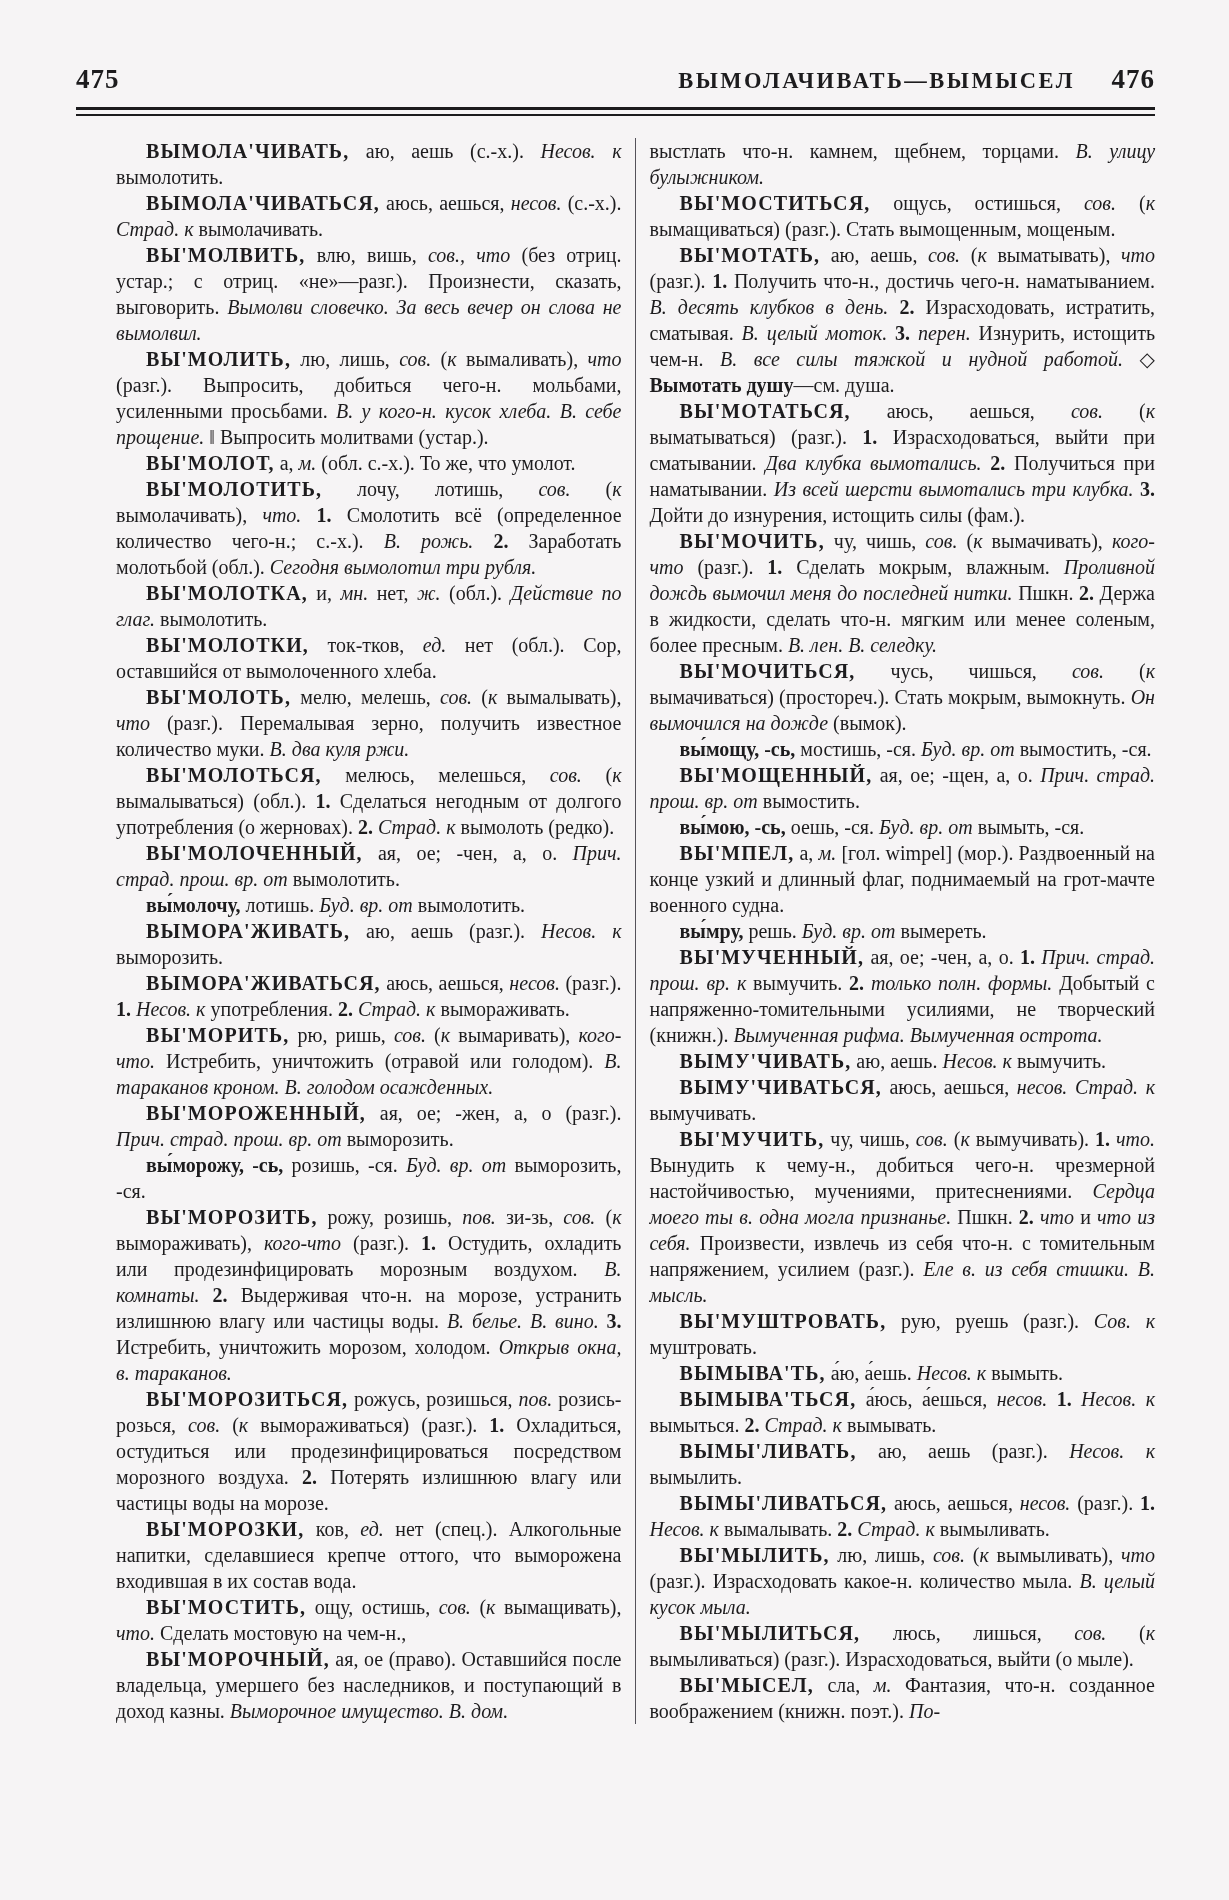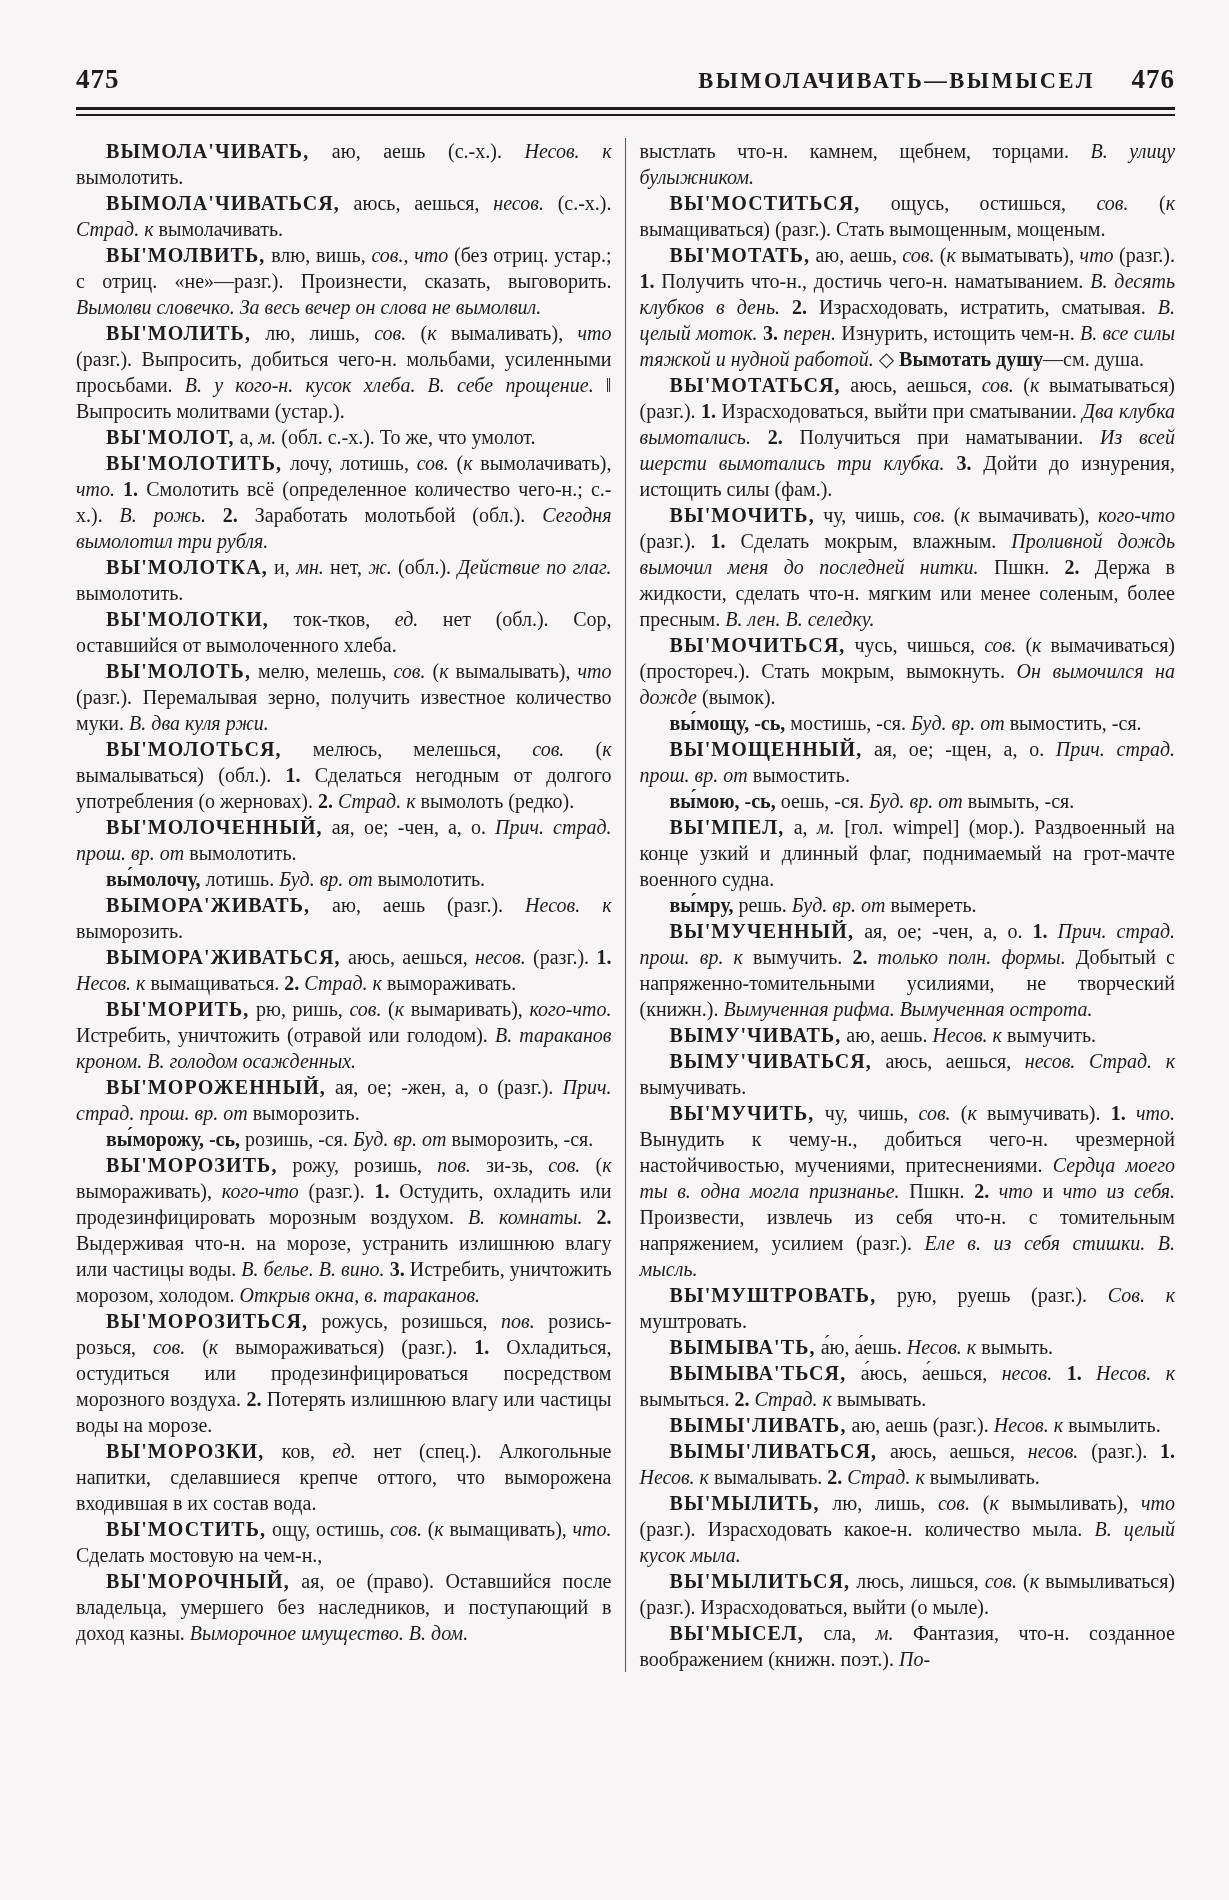--- a/index.html
+++ b/index.html
@@ -3,40 +3,40 @@
 <meta charset="utf-8">
 <style>
   html,body{margin:0;padding:0;}
   body{
     width:1229px;height:1900px;
     background:#f6f4f5;
     color:#1d1c1e;
     font-family:"Liberation Serif","DejaVu Serif",serif;
     overflow:hidden;
   }
-  .page{padding:64px 54px 0 76px;}
+  .page{padding:64px 74px 0 76px;}
   .running-head{
     display:flex;align-items:baseline;
   }
   .pageno{
     font-weight:700;font-size:27px;letter-spacing:1px;
     width:80px;
   }
   .pageno.right{text-align:right;}
   .head-title{
     flex:1;text-align:right;
     font-weight:700;font-size:22.5px;letter-spacing:2.5px;
   }
   .double-rule{
     margin-top:12px;height:4px;
     border-top:3px solid #1c1b1d;
     border-bottom:2px solid #1c1b1d;
   }
   .columns{
-    display:flex;margin-top:22px;
+    display:flex;margin-top:22px;margin-left:40px;
   }
   .col{
     width:50%;
     font-size:20px;line-height:26px;
   }
   .col-left{padding-right:13px;border-right:1.2px solid #55525a;}
   .col-right{padding-left:14px;}
   p.entry{
     margin:0;
     text-indent:30px;
@@ -69,21 +69,21 @@
         <p class="entry"><span class="run-h">ВЫ'МОЛИТЬ,</span><span class="run-n"> лю, лишь, </span><span class="run-i">сов.</span><span class="run-n"> (</span><span class="run-i">к</span><span class="run-n"> вымаливать), </span><span class="run-i">что</span><span class="run-n"> (разг.). Выпросить, добиться чего-н. мольбами, усиленными просьбами. </span><span class="run-i">В. у кого-н. кусок хлеба. В. себе прощение.</span><span class="run-n"> ‖ Выпросить молитвами (устар.).</span></p>
         <p class="entry"><span class="run-h">ВЫ'МОЛОТ,</span><span class="run-n"> а, </span><span class="run-i">м.</span><span class="run-n"> (обл. с.-х.). То же, что умолот.</span></p>
         <p class="entry"><span class="run-h">ВЫ'МОЛОТИТЬ,</span><span class="run-n"> лочу, лотишь, </span><span class="run-i">сов.</span><span class="run-n"> (</span><span class="run-i">к</span><span class="run-n"> вымолачивать), </span><span class="run-i">что.</span><span class="run-b"> 1.</span><span class="run-n"> Смолотить всё (определенное количество чего-н.; с.-х.). </span><span class="run-i">В. рожь.</span><span class="run-b"> 2.</span><span class="run-n"> Заработать молотьбой (обл.). </span><span class="run-i">Сегодня вымолотил три рубля.</span></p>
         <p class="entry"><span class="run-h">ВЫ'МОЛОТКА,</span><span class="run-n"> и, </span><span class="run-i">мн.</span><span class="run-n"> нет, </span><span class="run-i">ж.</span><span class="run-n"> (обл.). </span><span class="run-i">Действие по глаг.</span><span class="run-n"> вымолотить.</span></p>
         <p class="entry"><span class="run-h">ВЫ'МОЛОТКИ,</span><span class="run-n"> ток-тков, </span><span class="run-i">ед.</span><span class="run-n"> нет (обл.). Сор, оставшийся от вымолоченного хлеба.</span></p>
         <p class="entry"><span class="run-h">ВЫ'МОЛОТЬ,</span><span class="run-n"> мелю, мелешь, </span><span class="run-i">сов.</span><span class="run-n"> (</span><span class="run-i">к</span><span class="run-n"> вымалывать), </span><span class="run-i">что</span><span class="run-n"> (разг.). Перемалывая зерно, получить известное количество муки. </span><span class="run-i">В. два куля ржи.</span></p>
         <p class="entry"><span class="run-h">ВЫ'МОЛОТЬСЯ,</span><span class="run-n"> мелюсь, мелешься, </span><span class="run-i">сов.</span><span class="run-n"> (</span><span class="run-i">к</span><span class="run-n"> вымалываться) (обл.). </span><span class="run-b">1.</span><span class="run-n"> Сделаться негодным от долгого употребления (о жерновах). </span><span class="run-b">2. </span><span class="run-i">Страд. к</span><span class="run-n"> вымолоть (редко).</span></p>
         <p class="entry"><span class="run-h">ВЫ'МОЛОЧЕННЫЙ,</span><span class="run-n"> ая, ое; -чен, а, о. </span><span class="run-i">Прич. страд. прош. вр. от</span><span class="run-n"> вымолотить.</span></p>
         <p class="entry"><span class="run-b">вы́молочу,</span><span class="run-n"> лотишь. </span><span class="run-i">Буд. вр. от</span><span class="run-n"> вымолотить.</span></p>
         <p class="entry"><span class="run-h">ВЫМОРА'ЖИВАТЬ,</span><span class="run-n"> аю, аешь (разг.). </span><span class="run-i">Несов. к</span><span class="run-n"> выморозить.</span></p>
-        <p class="entry"><span class="run-h">ВЫМОРА'ЖИВАТЬСЯ,</span><span class="run-n"> аюсь, аешься, </span><span class="run-i">несов.</span><span class="run-n"> (разг.). </span><span class="run-b">1. </span><span class="run-i">Несов. к</span><span class="run-n"> вымащиваться. </span><span class="run-b">2. </span><span class="run-i">Страд. к</span><span class="run-n"> вымораживать.</span></p>
+        <p class="entry"><span class="run-h">ВЫМОРА'ЖИВАТЬСЯ,</span><span class="run-n"> аюсь, аешься, </span><span class="run-i">несов.</span><span class="run-n"> (разг.). </span><span class="run-b">1. </span><span class="run-i">Несов. к</span><span class="run-n"> употребления. </span><span class="run-b">2. </span><span class="run-i">Страд. к</span><span class="run-n"> вымораживать.</span></p>
         <p class="entry"><span class="run-h">ВЫ'МОРИТЬ,</span><span class="run-n"> рю, ришь, </span><span class="run-i">сов.</span><span class="run-n"> (</span><span class="run-i">к</span><span class="run-n"> вымаривать), </span><span class="run-i">кого-что.</span><span class="run-n"> Истребить, уничтожить (отравой или голодом). </span><span class="run-i">В. тараканов кроном. В. голодом осажденных.</span></p>
         <p class="entry"><span class="run-h">ВЫ'МОРОЖЕННЫЙ,</span><span class="run-n"> ая, ое; -жен, а, о (разг.). </span><span class="run-i">Прич. страд. прош. вр. от</span><span class="run-n"> выморозить.</span></p>
         <p class="entry"><span class="run-b">вы́морожу, -сь,</span><span class="run-n"> розишь, -ся. </span><span class="run-i">Буд. вр. от</span><span class="run-n"> выморозить, -ся.</span></p>
         <p class="entry"><span class="run-h">ВЫ'МОРОЗИТЬ,</span><span class="run-n"> рожу, розишь, </span><span class="run-i">пов.</span><span class="run-n"> зи-зь, </span><span class="run-i">сов.</span><span class="run-n"> (</span><span class="run-i">к</span><span class="run-n"> вымораживать), </span><span class="run-i">кого-что</span><span class="run-n"> (разг.). </span><span class="run-b">1.</span><span class="run-n"> Остудить, охладить или продезинфицировать морозным воздухом. </span><span class="run-i">В. комнаты.</span><span class="run-b"> 2.</span><span class="run-n"> Выдерживая что-н. на морозе, устранить излишнюю влагу или частицы воды. </span><span class="run-i">В. белье. В. вино.</span><span class="run-b"> 3.</span><span class="run-n"> Истребить, уничтожить морозом, холодом. </span><span class="run-i">Открыв окна, в. тараканов.</span></p>
         <p class="entry"><span class="run-h">ВЫ'МОРОЗИТЬСЯ,</span><span class="run-n"> рожусь, розишься, </span><span class="run-i">пов.</span><span class="run-n"> розись-розься, </span><span class="run-i">сов.</span><span class="run-n"> (</span><span class="run-i">к</span><span class="run-n"> вымораживаться) (разг.). </span><span class="run-b">1.</span><span class="run-n"> Охладиться, остудиться или продезинфицироваться посредством морозного воздуха. </span><span class="run-b">2.</span><span class="run-n"> Потерять излишнюю влагу или частицы воды на морозе.</span></p>
         <p class="entry"><span class="run-h">ВЫ'МОРОЗКИ,</span><span class="run-n"> ков, </span><span class="run-i">ед.</span><span class="run-n"> нет (спец.). Алкогольные напитки, сделавшиеся крепче оттого, что выморожена входившая в их состав вода.</span></p>
         <p class="entry"><span class="run-h">ВЫ'МОСТИТЬ,</span><span class="run-n"> ощу, остишь, </span><span class="run-i">сов.</span><span class="run-n"> (</span><span class="run-i">к</span><span class="run-n"> вымащивать), </span><span class="run-i">что.</span><span class="run-n"> Сделать мостовую на чем-н.,</span></p>
         <p class="entry"><span class="run-h">ВЫ'МОРОЧНЫЙ,</span><span class="run-n"> ая, ое (право). Оставшийся после владельца, умершего без наследников, и поступающий в доход казны. </span><span class="run-i">Выморочное имущество. В. дом.</span></p>
       </div>
     <div class="col col-right">

